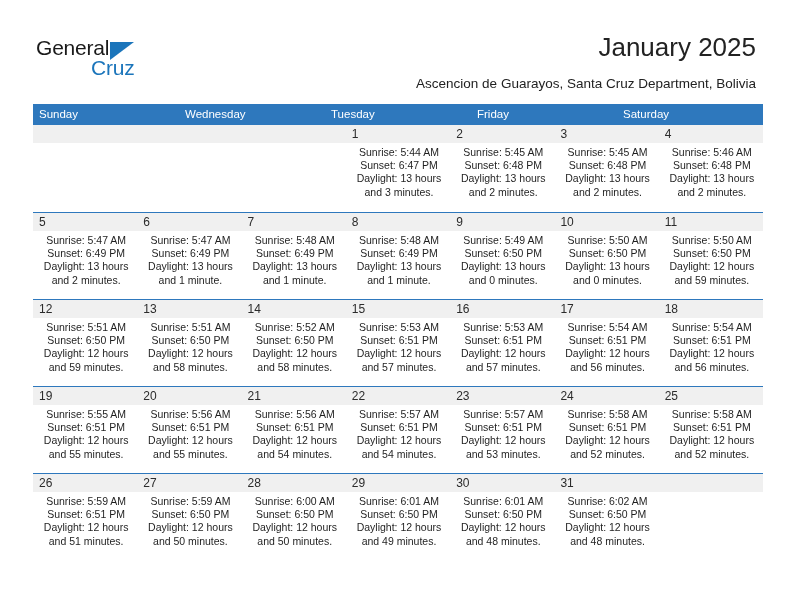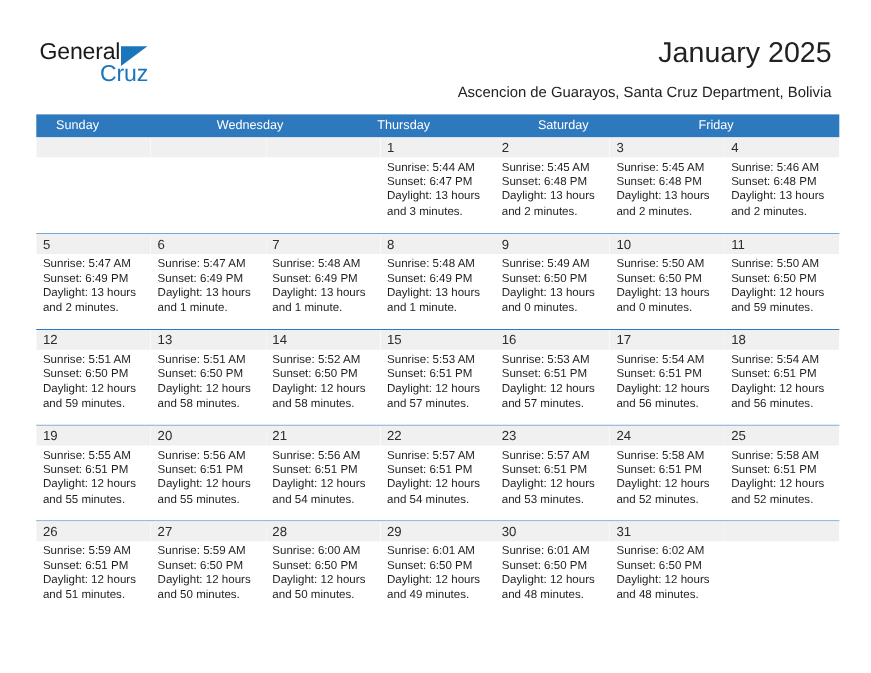--- a/index.html
+++ b/index.html
@@ -97,21 +97,21 @@
   .dow-row {
     display: flex;
     background: #2e78bd;
     height: 21px;
   }
   .dow-cell {
     flex: 1 1 0;
     color: #ffffff;
     font-size: 11.5px;
     line-height: 21px;
-    padding-left: 18px;
+    padding-left: 6px;
     box-sizing: border-box;
     overflow: hidden;
     white-space: nowrap;
   }
 
   .week-row {
     display: flex;
     height: 87px;
     border-top: 1px solid #2e78bd;
     box-sizing: border-box;
@@ -135,20 +135,21 @@
   }
   .day-number {
     font-size: 12px;
     line-height: 18px;
     padding-left: 6px;
     color: #2b2b2b;
   }
 
   .day-lines {
     padding: 3px 4px 0 6px;
+    text-align: center;
   }
   .day-line {
     font-size: 10.5px;
     line-height: 13.2px;
     color: #1f1f1f;
     white-space: nowrap;
   }
 
   .empty .day-number-band { background: #f0f0f0; }
 </style>
@@ -166,23 +167,23 @@
     </div>
 
     <div class="title">January 2025</div>
     <div class="subtitle">Ascencion de Guarayos, Santa Cruz Department, Bolivia</div>
   </div>
 
   <div class="calendar">
     <div class="dow-row" id="dow-row">
         <div class="dow-cell">Sunday</div>
         <div class="dow-cell">Wednesday</div>
-        <div class="dow-cell">Thursday</div>
+        <div class="dow-cell">Tuesday</div>
+        <div class="dow-cell">Friday</div>
         <div class="dow-cell">Saturday</div>
-        <div class="dow-cell">Friday</div>
       </div>
     <div id="weeks-container">
         <div class="week-row">
           <div class="day-cell empty">
             <div class="day-number-band">
               <div class="day-number"></div>
             </div>
             <div class="day-lines"></div>
           </div>
           <div class="day-cell empty">

